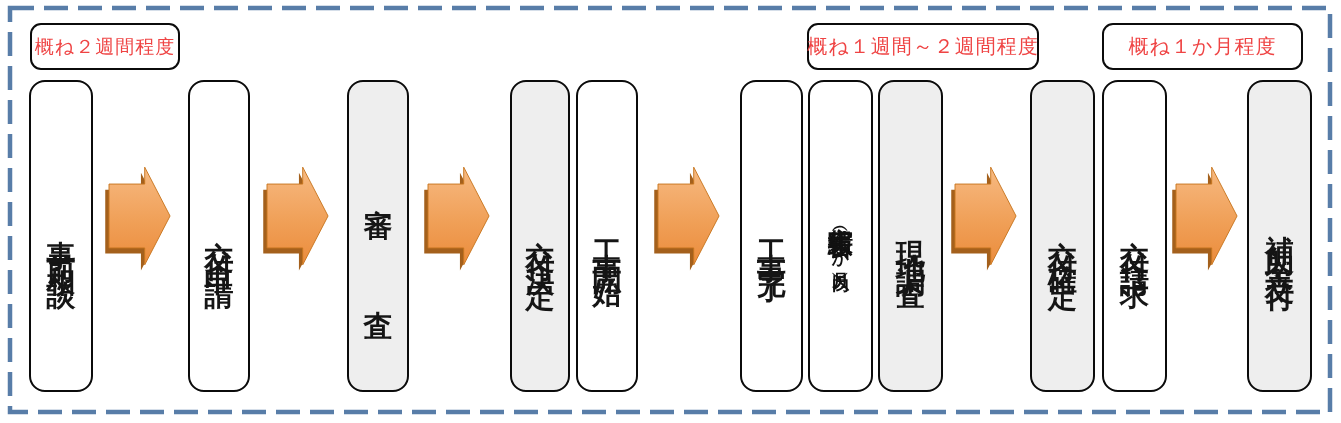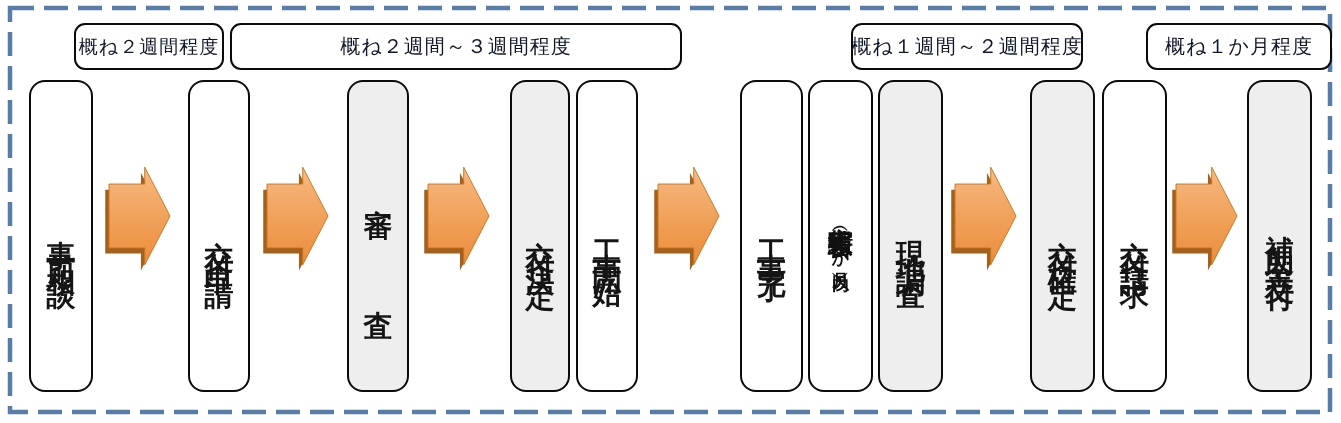--- a/index.html
+++ b/index.html
@@ -28,22 +28,21 @@
     height: 47px;
     background: #ffffff;
     border: 2.5px solid #0b0b0b;
     border-radius: 11px;
     display: flex;
     align-items: center;
     justify-content: center;
     font-size: 20px;
     letter-spacing: 1px;
     white-space: nowrap;
-    color: #0f172a;
-    margin-left: 44px;
+    color: #ef4444;
   }
   
   .step-box {
     position: absolute;
     top: 80px;
     height: 312px;
     background: #ffffff;
     border: 2.5px solid #0b0b0b;
     border-radius: 16px;
     display: flex;
@@ -105,23 +104,22 @@
     <defs>
       <linearGradient id="agrad" x1="0" y1="0" x2="0" y2="1">
         <stop offset="0" stop-color="#F7BA82"></stop>
         <stop offset="0.55" stop-color="#F0A058"></stop>
         <stop offset="1" stop-color="#EB8C3C"></stop>
       </linearGradient>
     </defs>
   </svg>
 
   <div class="duration-label" style="left:30px; width:150px; font-size:19px;">概ね２週間程度</div>
-  <div class="duration-label" style="left:186px; width:452px;">概ね２週間～３週間程度</div>
   <div class="duration-label" style="left:807px; width:232px;">概ね１週間～２週間程度</div>
-  <div class="duration-label" style="left:1102px; width:186px;">概ね１か月程度</div>
+  <div class="duration-label" style="left:1102px; width:201px;">概ね１か月程度</div>
 
   <div class="step-box" style="left:29px; width:64px;">
     <span class="vtext gap-std">事前相談</span>
   </div>
 
   <div class="step-box" style="left:188px; width:62px;">
     <span class="vtext gap-std">交付申請</span>
   </div>
 
   <div class="step-box gray" style="left:347px; width:62px;">

